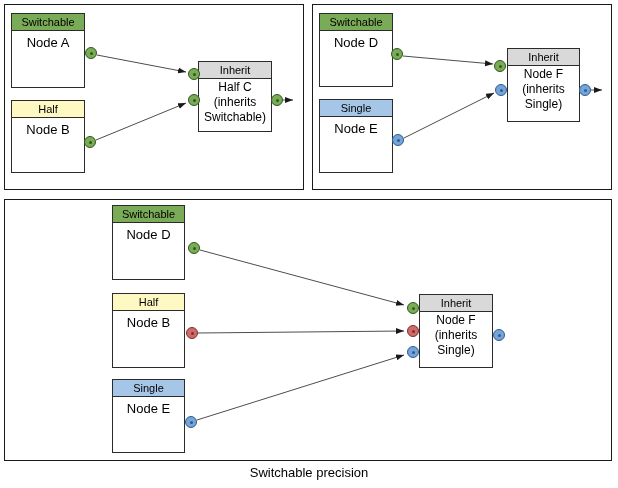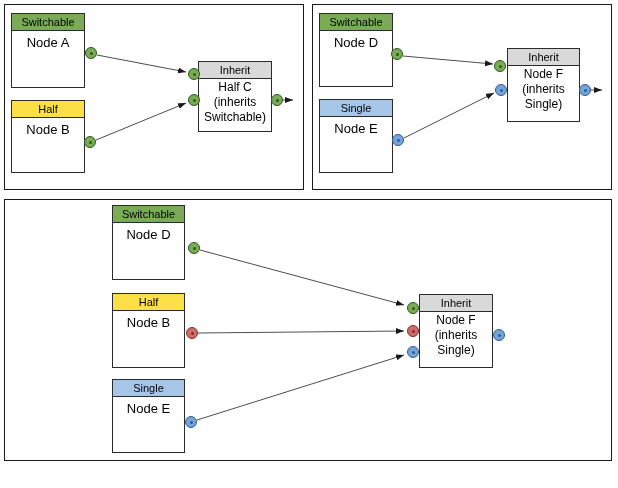--- a/index.html
+++ b/index.html
@@ -3,21 +3,21 @@
 <meta charset="utf-8">
 <style>
   html,body{margin:0;padding:0;background:#ffffff;}
   body{width:618px;height:488px;font-family:"Liberation Sans",sans-serif;color:#000;}
   .stage{position:relative;width:618px;height:488px;background:#fff;overflow:hidden;}
   .panel{position:absolute;border:1px solid #1a1a1a;background:#fff;box-sizing:border-box;}
   .edges{position:absolute;left:0;top:0;width:618px;height:488px;pointer-events:none;}
   .node{position:absolute;border:1px solid #2b2b2b;background:#fff;box-sizing:border-box;text-align:center;}
   .node-header{height:16px;line-height:16px;font-size:11px;border-bottom:1px solid #2b2b2b;overflow:hidden;white-space:nowrap;}
   .hdr-green{background:#7aab57;}
-  .hdr-red{background:#fde047;}
+  .hdr-red{background:#fef9c3;}
   .hdr-blue{background:#a6c6e8;}
   .hdr-gray{background:#d9d9d9;}
   .node-title{font-size:13px;padding-top:4px;}
   .node-title-multi{font-size:12px;line-height:15px;padding-top:1px;}
   .node-title-multi span{display:block;}
   .port{position:absolute;width:12px;height:12px;border-radius:50%;box-sizing:border-box;display:flex;align-items:center;justify-content:center;}
   .port-green{background:#7aab57;border:1px solid #2f5a1d;}
   .port-red{background:#cf6b68;border:1px solid #7e302d;}
   .port-blue{background:#75a5d8;border:1px solid #2f5c8f;}
   .port-dot{width:3px;height:3px;border-radius:50%;display:block;}
@@ -156,14 +156,15 @@
   <div class="port port-red" style="left:407px;top:325px;">
       <span class="port-dot"></span>
     </div>
   <div class="port port-blue" style="left:407px;top:346px;">
       <span class="port-dot"></span>
     </div>
   <div class="port port-blue" style="left:493px;top:329px;">
       <span class="port-dot"></span>
     </div>
 
+  <div class="caption">Switchable precision</div>
 
 </div>
 
 </body></html>

